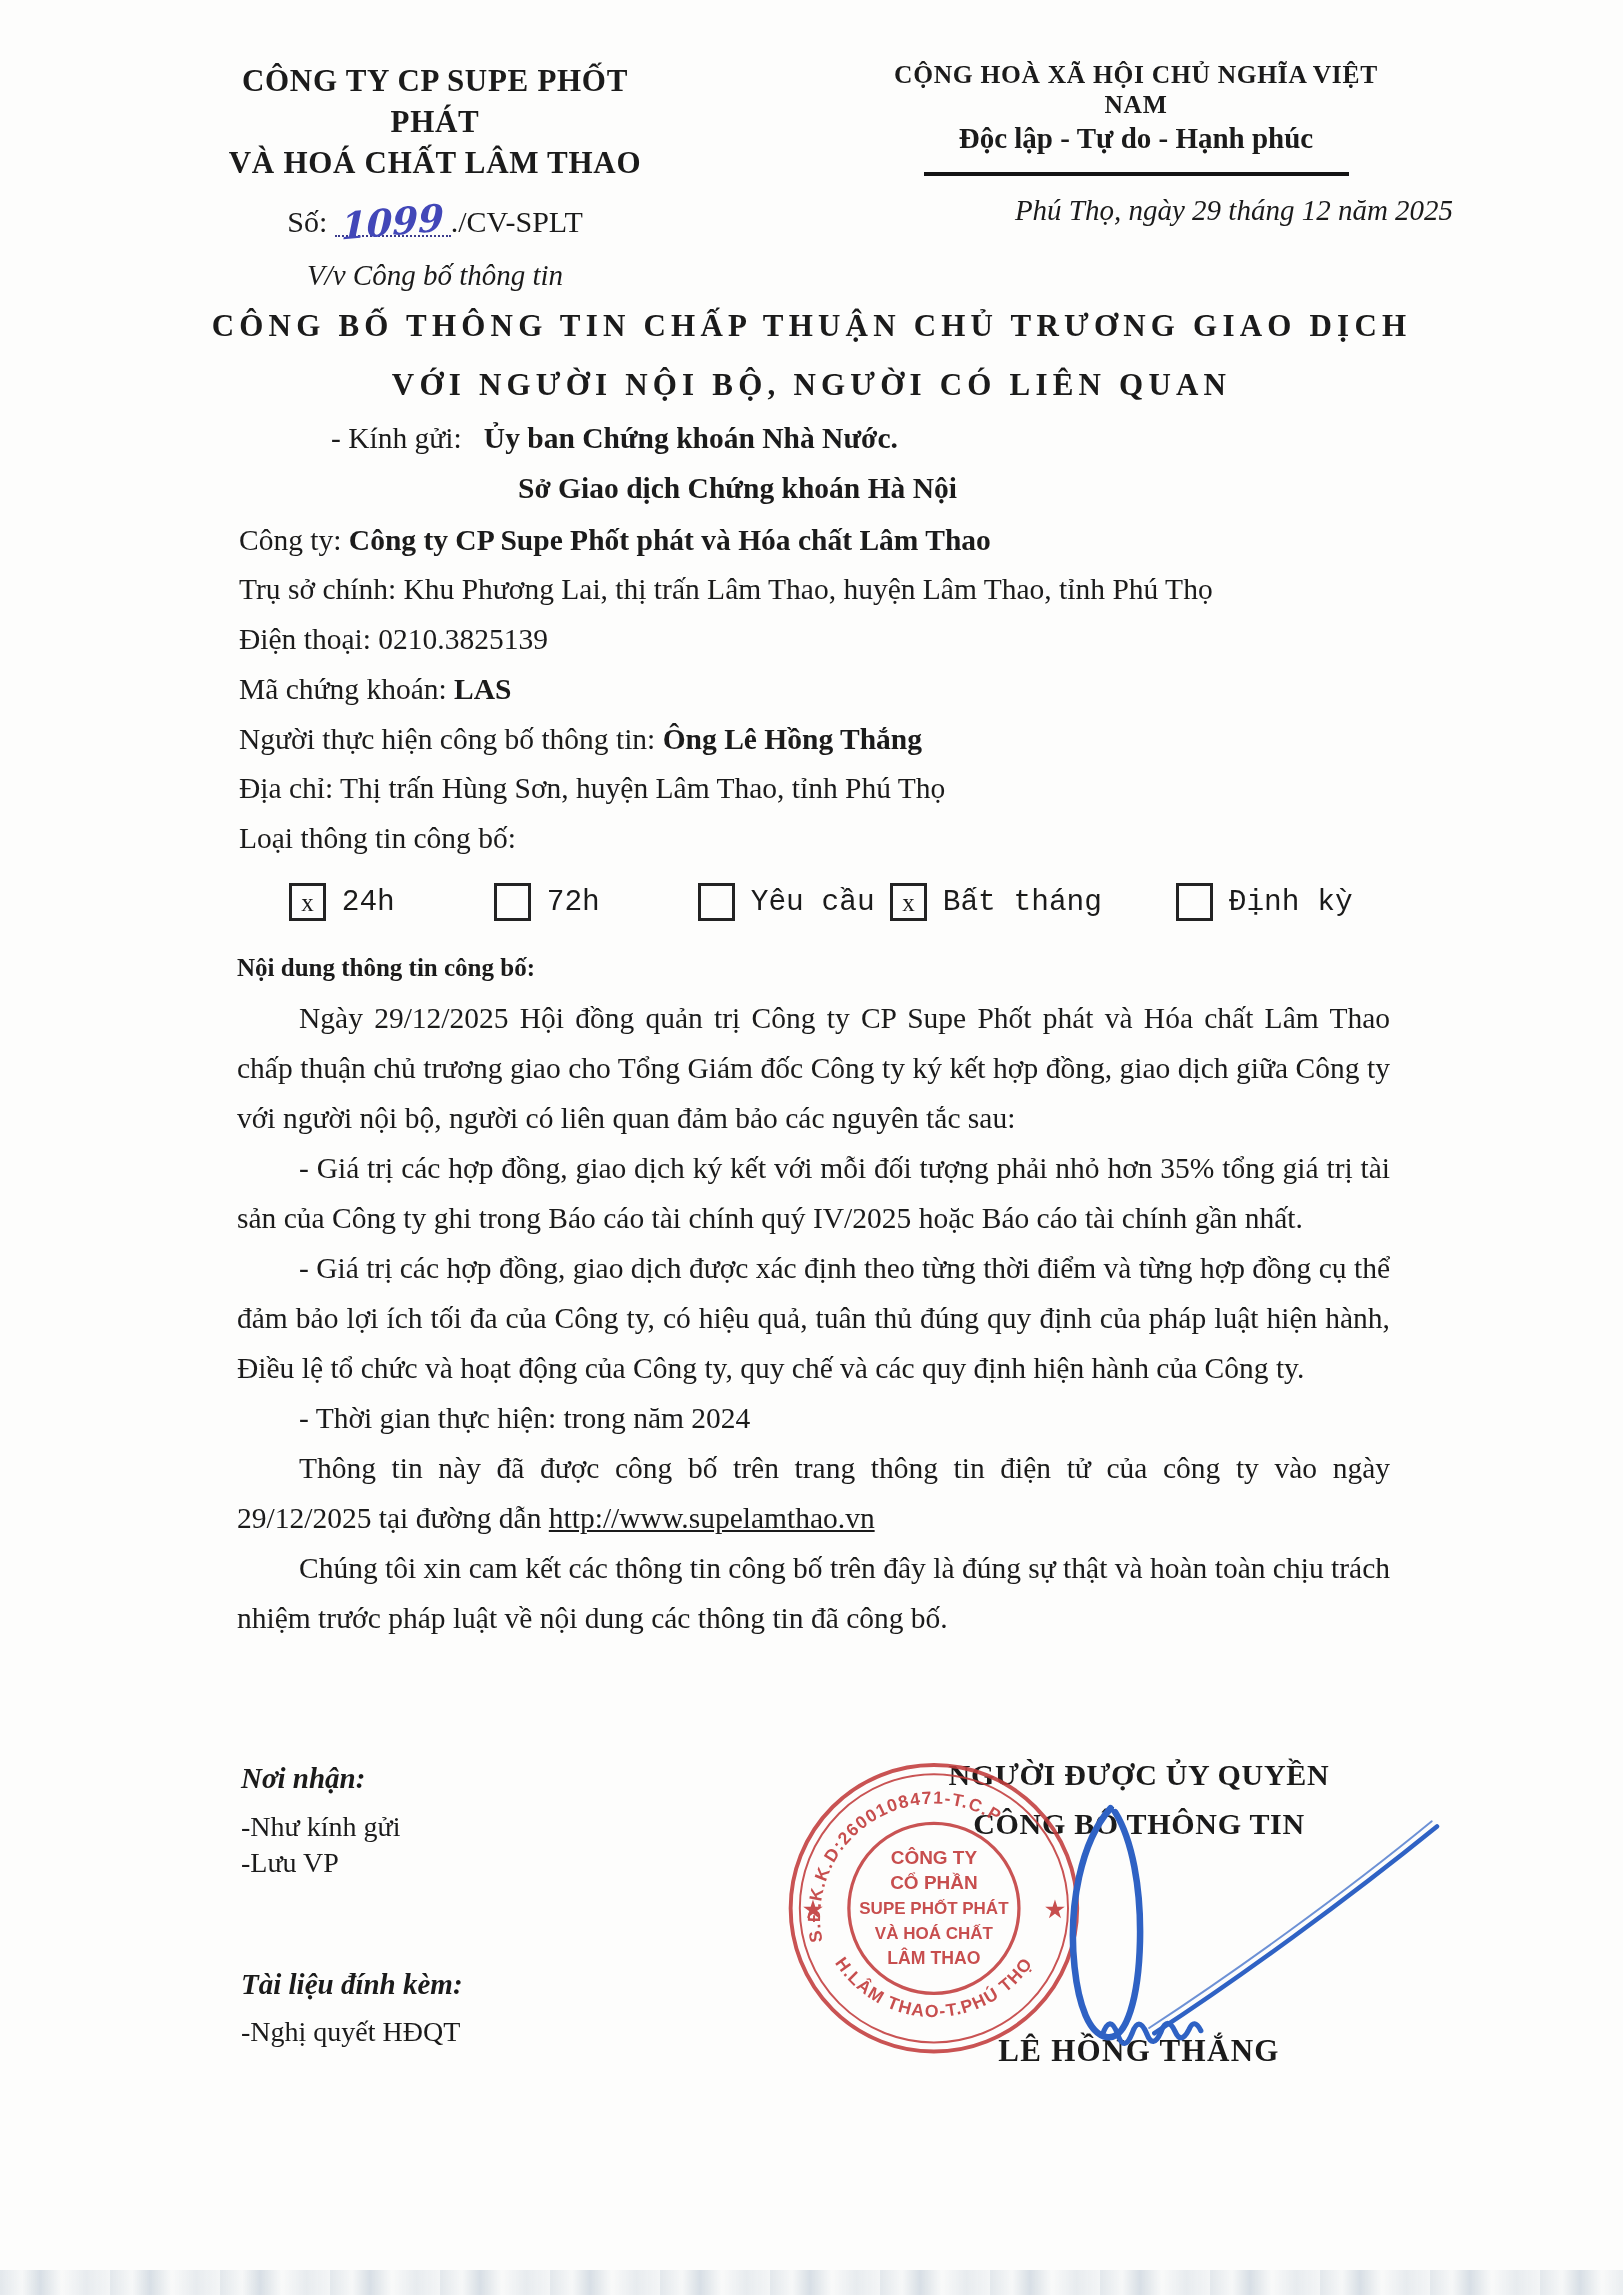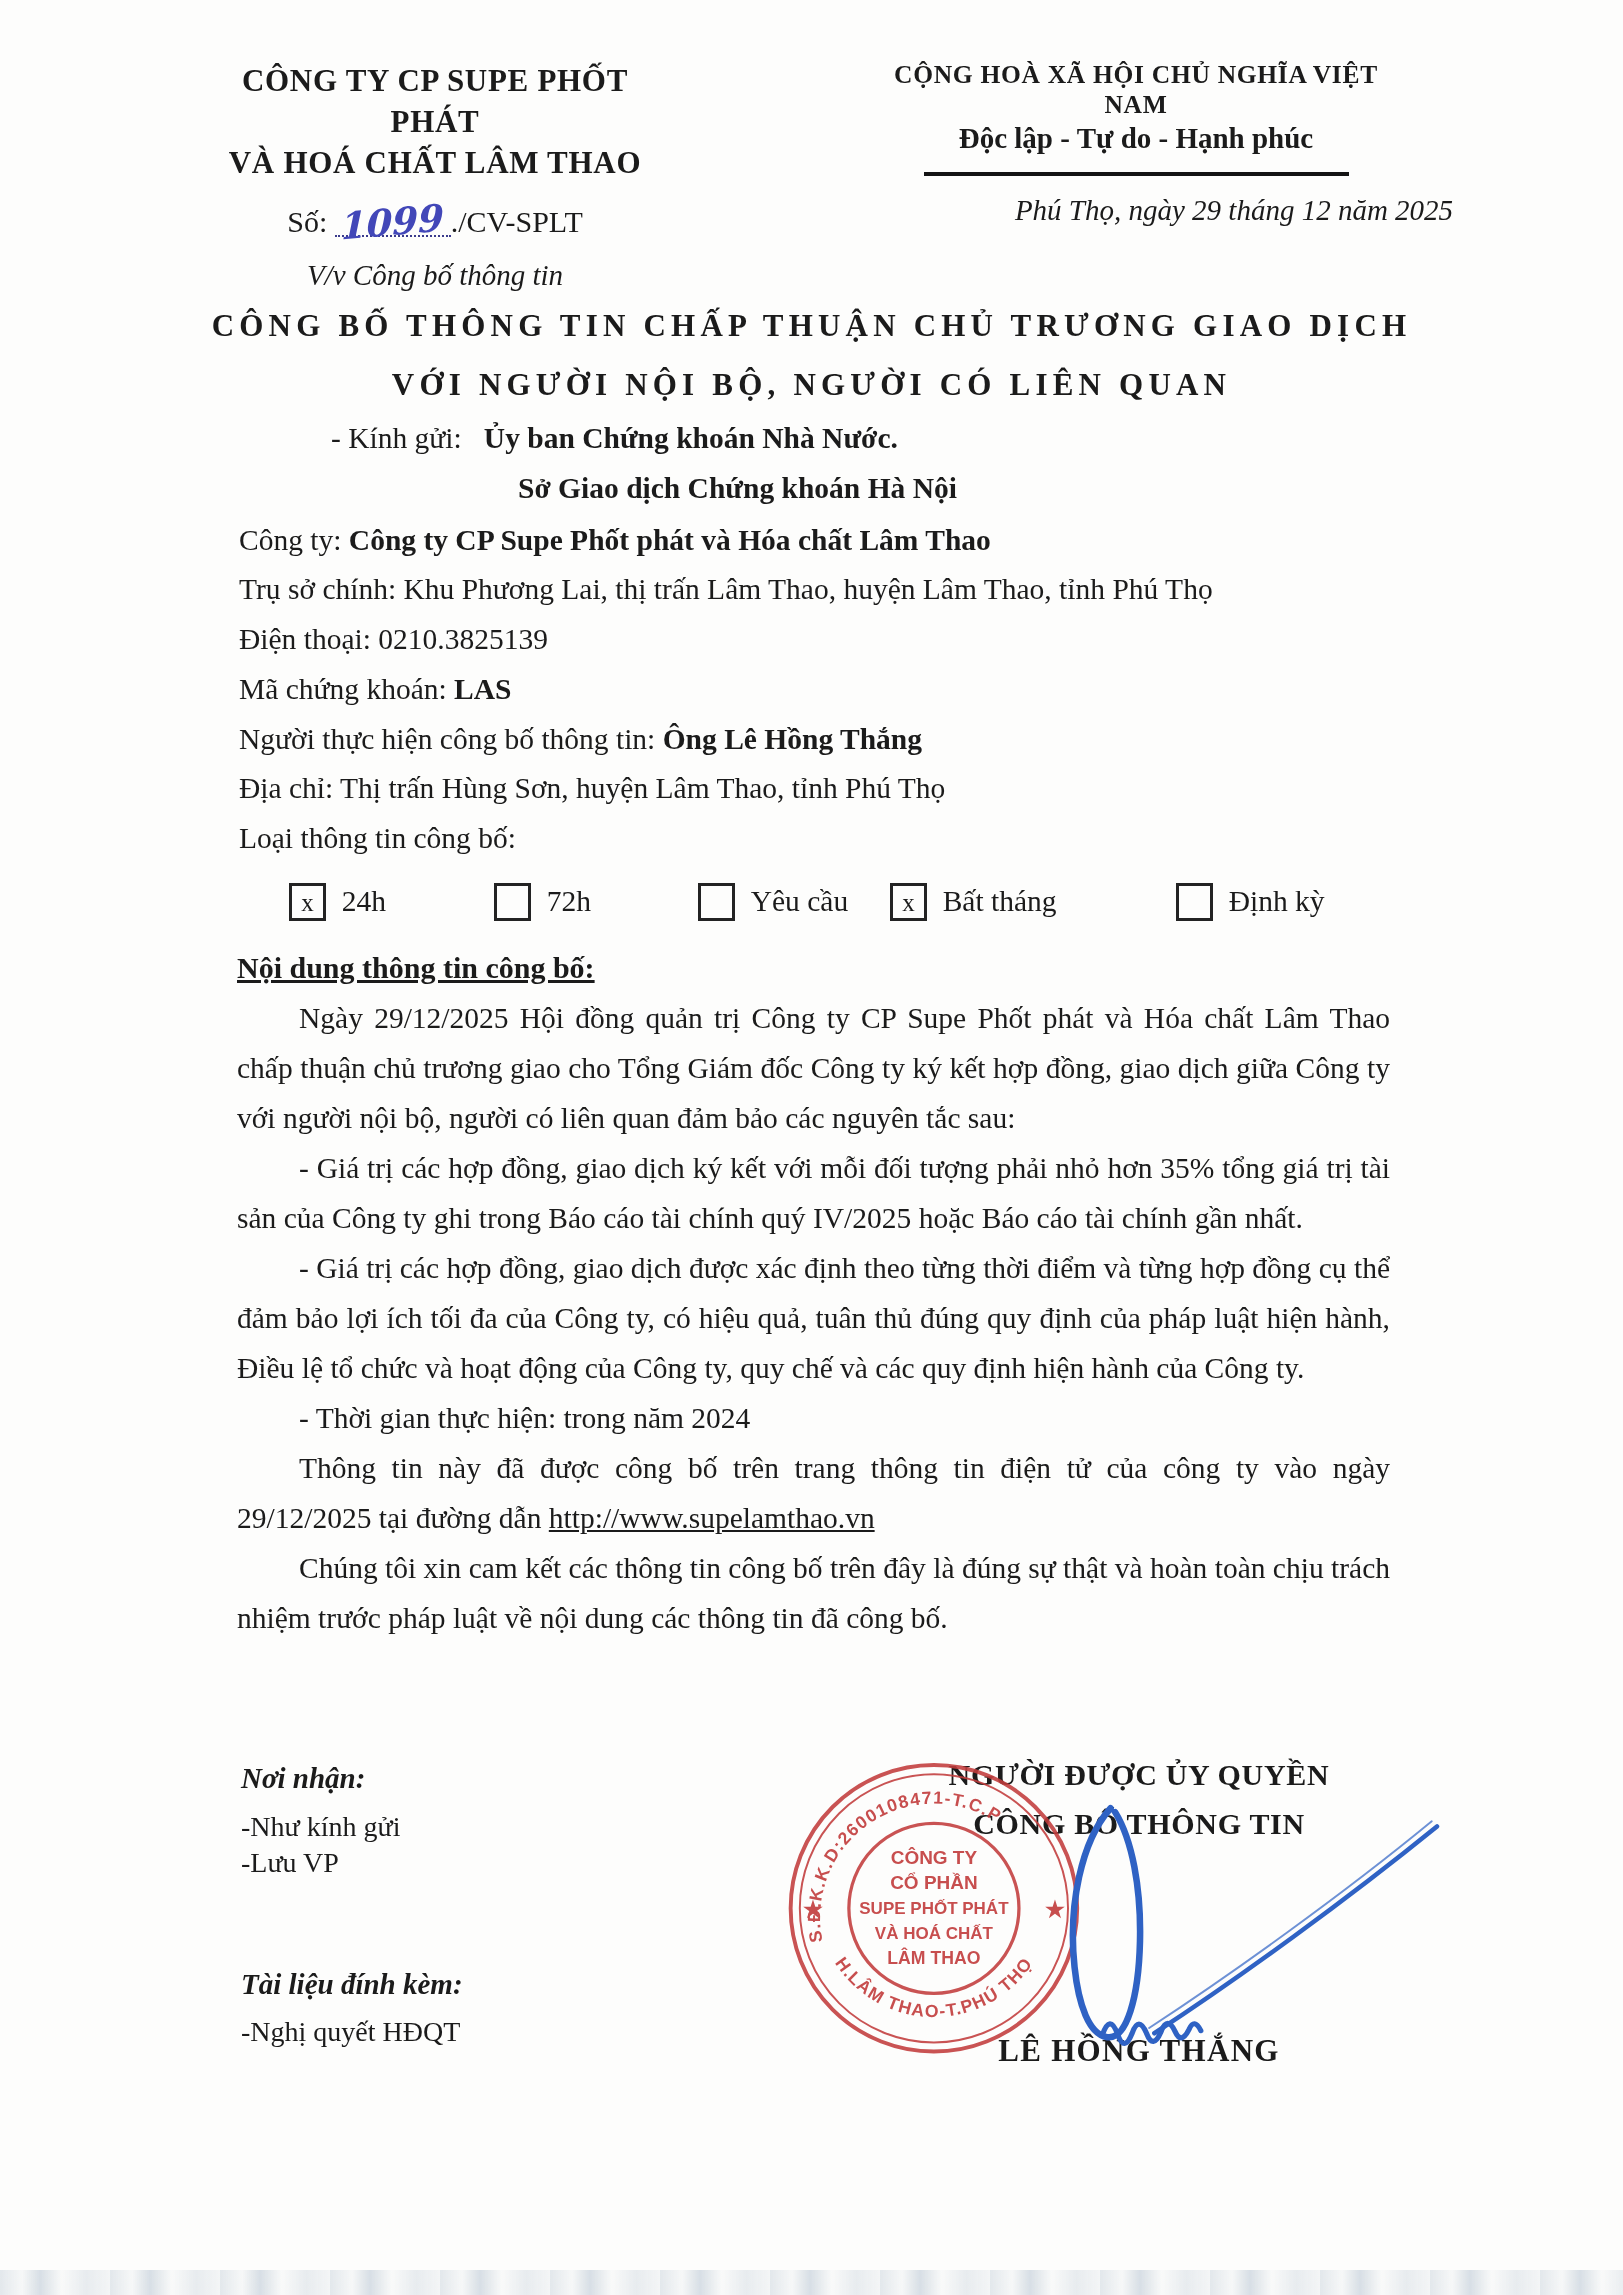--- a/index.html
+++ b/index.html
@@ -40,25 +40,25 @@
 
   
   .line{font-size:29.5px;white-space:nowrap;}
   
   .cb-item{top:878px;display:flex;align-items:center;gap:15.7px;height:47px;}
   .cb-box{
     display:inline-flex;align-items:flex-end;justify-content:center;
     width:37px;height:38px;border:3.3px solid #232323;box-sizing:border-box;
     font-size:25px;line-height:30px;
   }
-  .cb-label{font-size:29.5px;}
+  .cb-label{font-size:29.5px;font-family:Liberation Mono, monospace;}
 
   
   .content{left:237px;top:943px;width:1153px;}
-  .content .heading{font-size:30px;font-weight:700;line-height:50px;text-decoration:underline;}
+  .content .heading{font-size:25px;font-weight:700;line-height:50px;}
   .content p{
     margin:0;font-size:29.5px;line-height:50px;text-align:justify;
     text-indent:62px;
   }
   .url{text-decoration:underline;}
 
   
   .fnote{font-size:28px;line-height:33px;}
   .fnote-h{font-size:29px;font-weight:700;font-style:italic;}
 

